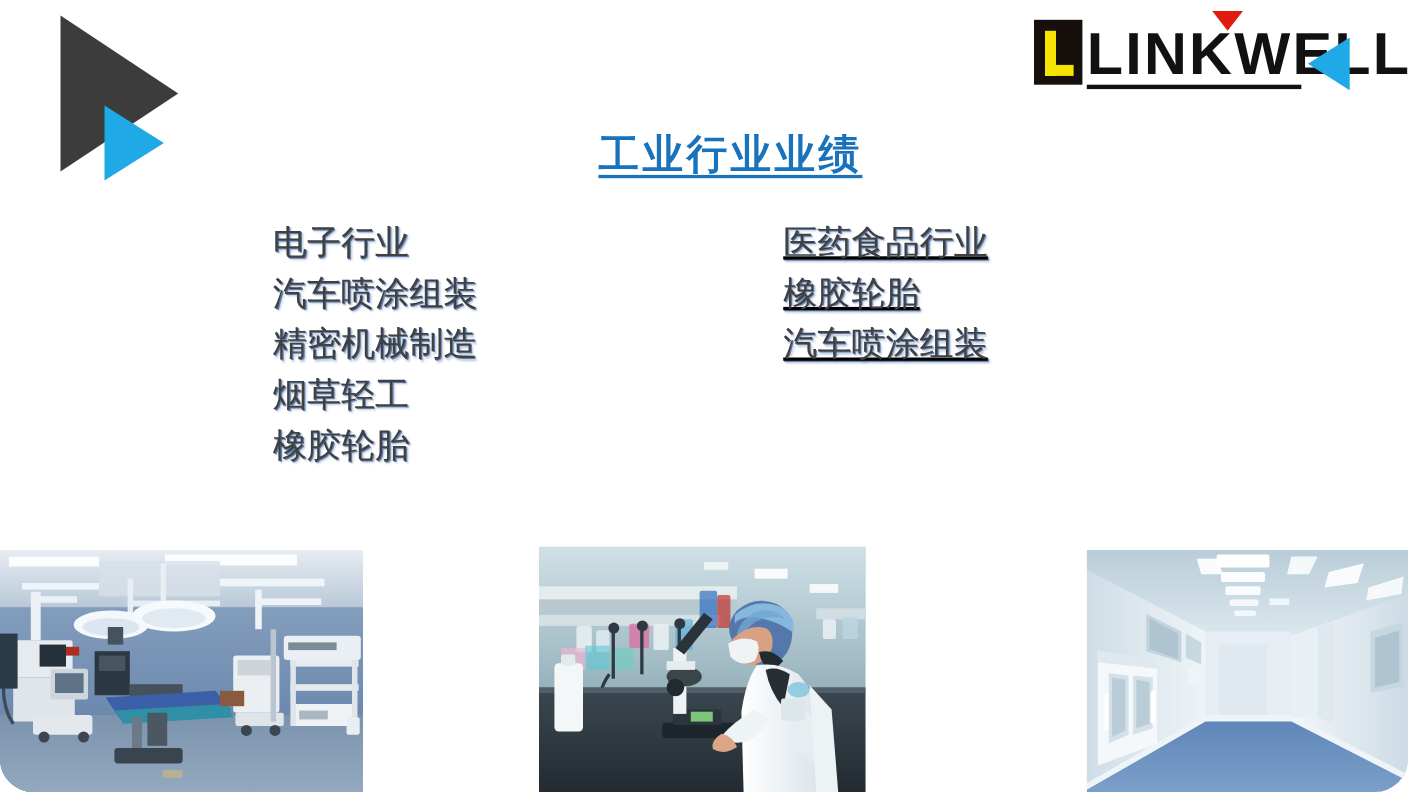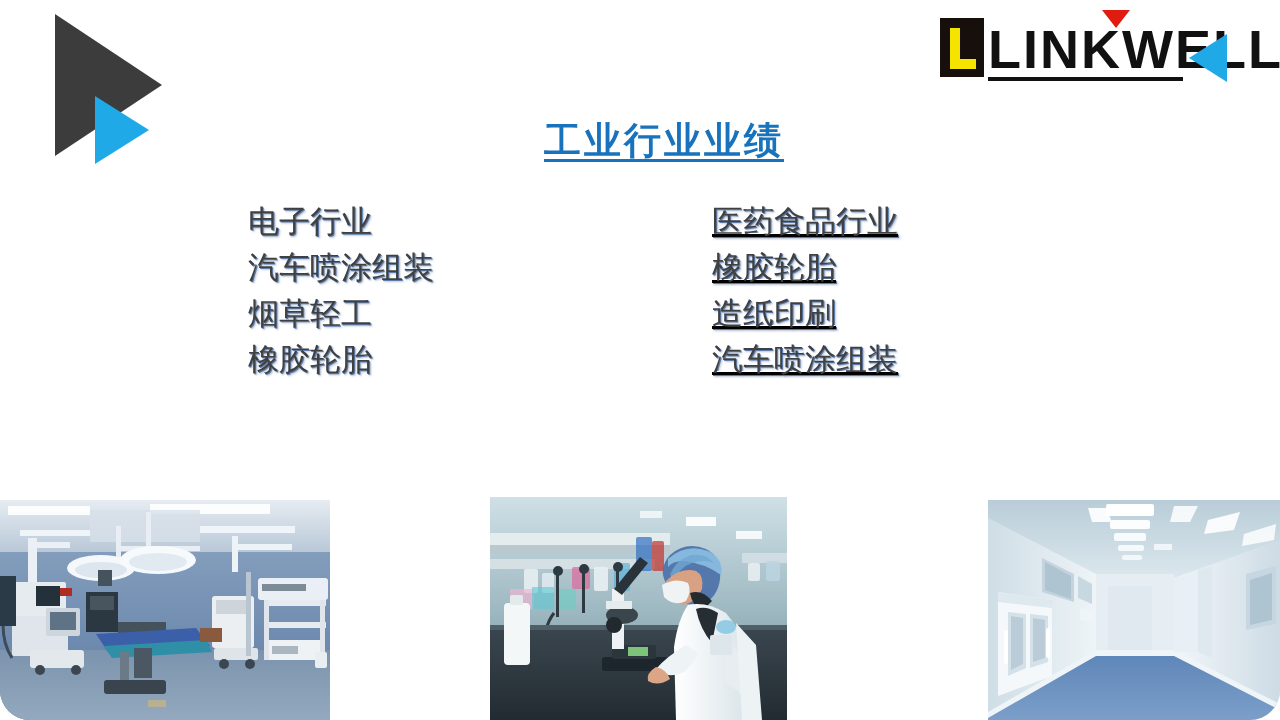--- a/index.html
+++ b/index.html
@@ -139,27 +139,27 @@
     <div class="logo-red-tri"></div>
     <div class="logo-cyan-tri"></div>
   </div>
 
   <div class="title">工业行业业绩</div>
 
   <div class="lists">
     <div class="col col-left">
       <div class="item">电子行业</div>
       <div class="item">汽车喷涂组装</div>
+      <div class="item">精密机械制造</div>
       <div class="item">烟草轻工</div>
       <div class="item">橡胶轮胎</div>
     </div>
     <div class="col col-right">
       <div class="item">医药食品行业</div>
       <div class="item">橡胶轮胎</div>
-      <div class="item">造纸印刷</div>
       <div class="item">汽车喷涂组装</div>
     </div>
   </div>
 
   <div class="photo photo-1">
     <svg viewBox="0 0 330 220" preserveAspectRatio="none">
       <defs>
         <linearGradient id="orWall" x1="0" y1="0" x2="0" y2="1">
           <stop offset="0" stop-color="#8fa7c4"></stop>
             <stop offset="1" stop-color="#5c7ba3"></stop>

